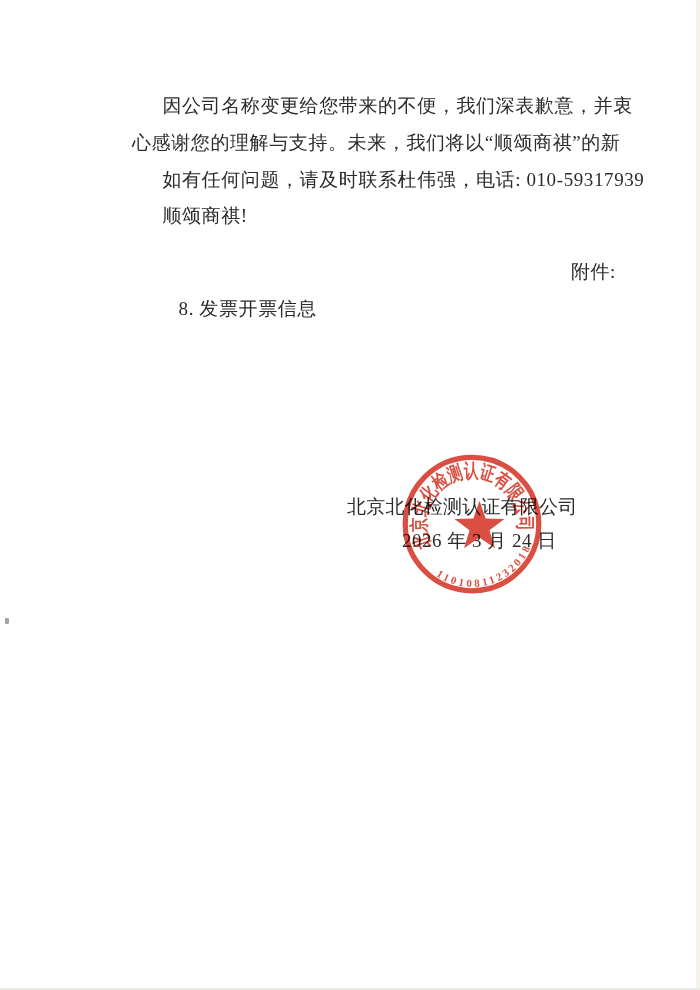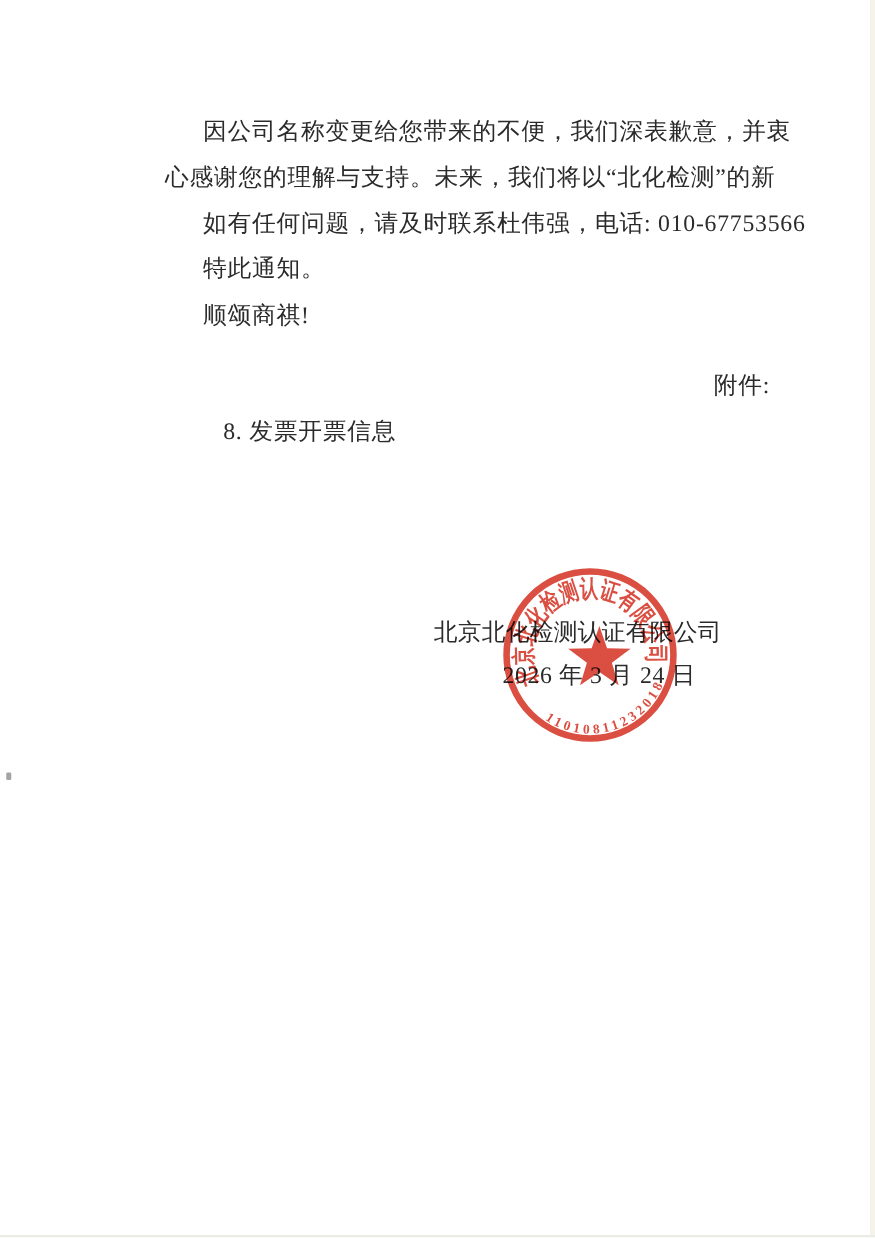--- a/index.html
+++ b/index.html
@@ -63,23 +63,22 @@
     background:#e9ede6;
   }
 </style>
 </head>
 <body>
 
 <div class="page">
 
   <div class="letter-body">
     <div class="ln indent">因公司名称变更给您带来的不便，我们深表歉意，并衷</div>
-    <div class="ln">心感谢您的理解与支持。未来，我们将以“北化检测”的新</div>
-    <div class="ln indent">如有任何问题，请及时联系杜伟强，电话: 010-67753566</div>
-    <div class="ln indent">特此通知。</div>
+    <div class="ln">心感谢您的理解与支持。未来，我们将以“顺颂商祺”的新</div>
+    <div class="ln indent">如有任何问题，请及时联系杜伟强，电话: 010-59317939</div>
     <div class="ln indent">顺颂商祺!</div>
 
     <div class="ln attach-label attach-gap">附件:</div>
     <div class="ln attach-item">8. 发票开票信息</div>
   </div>
 
   <div class="sig-company">北京北化检测认证有限公司</div>
   <div class="sig-date">2026 年 3 月 24 日</div>
 
   <svg class="seal" viewBox="0 0 200 200">

